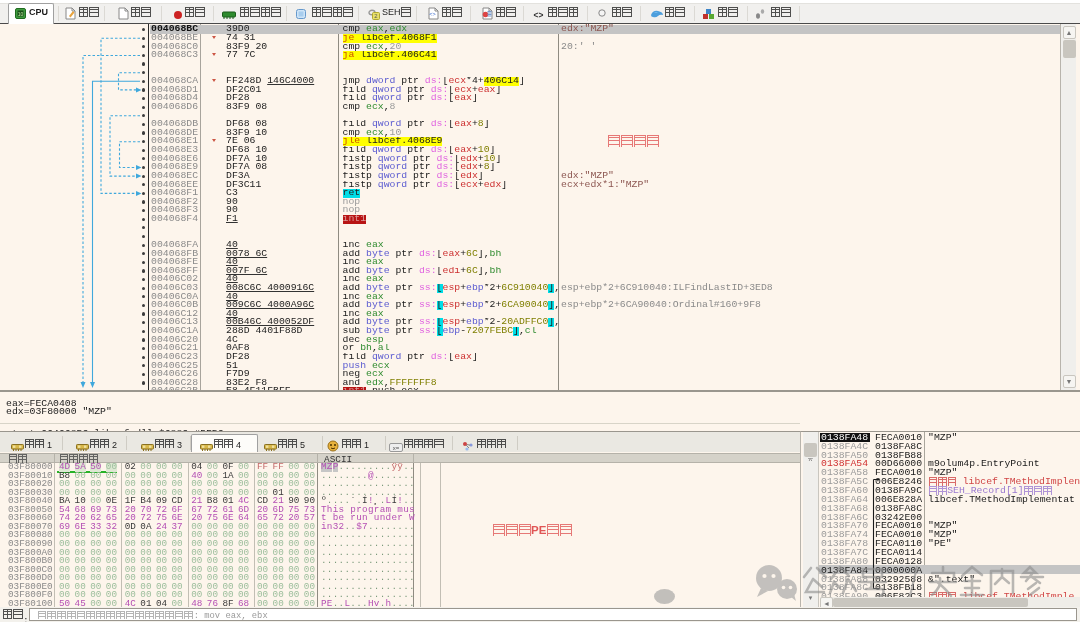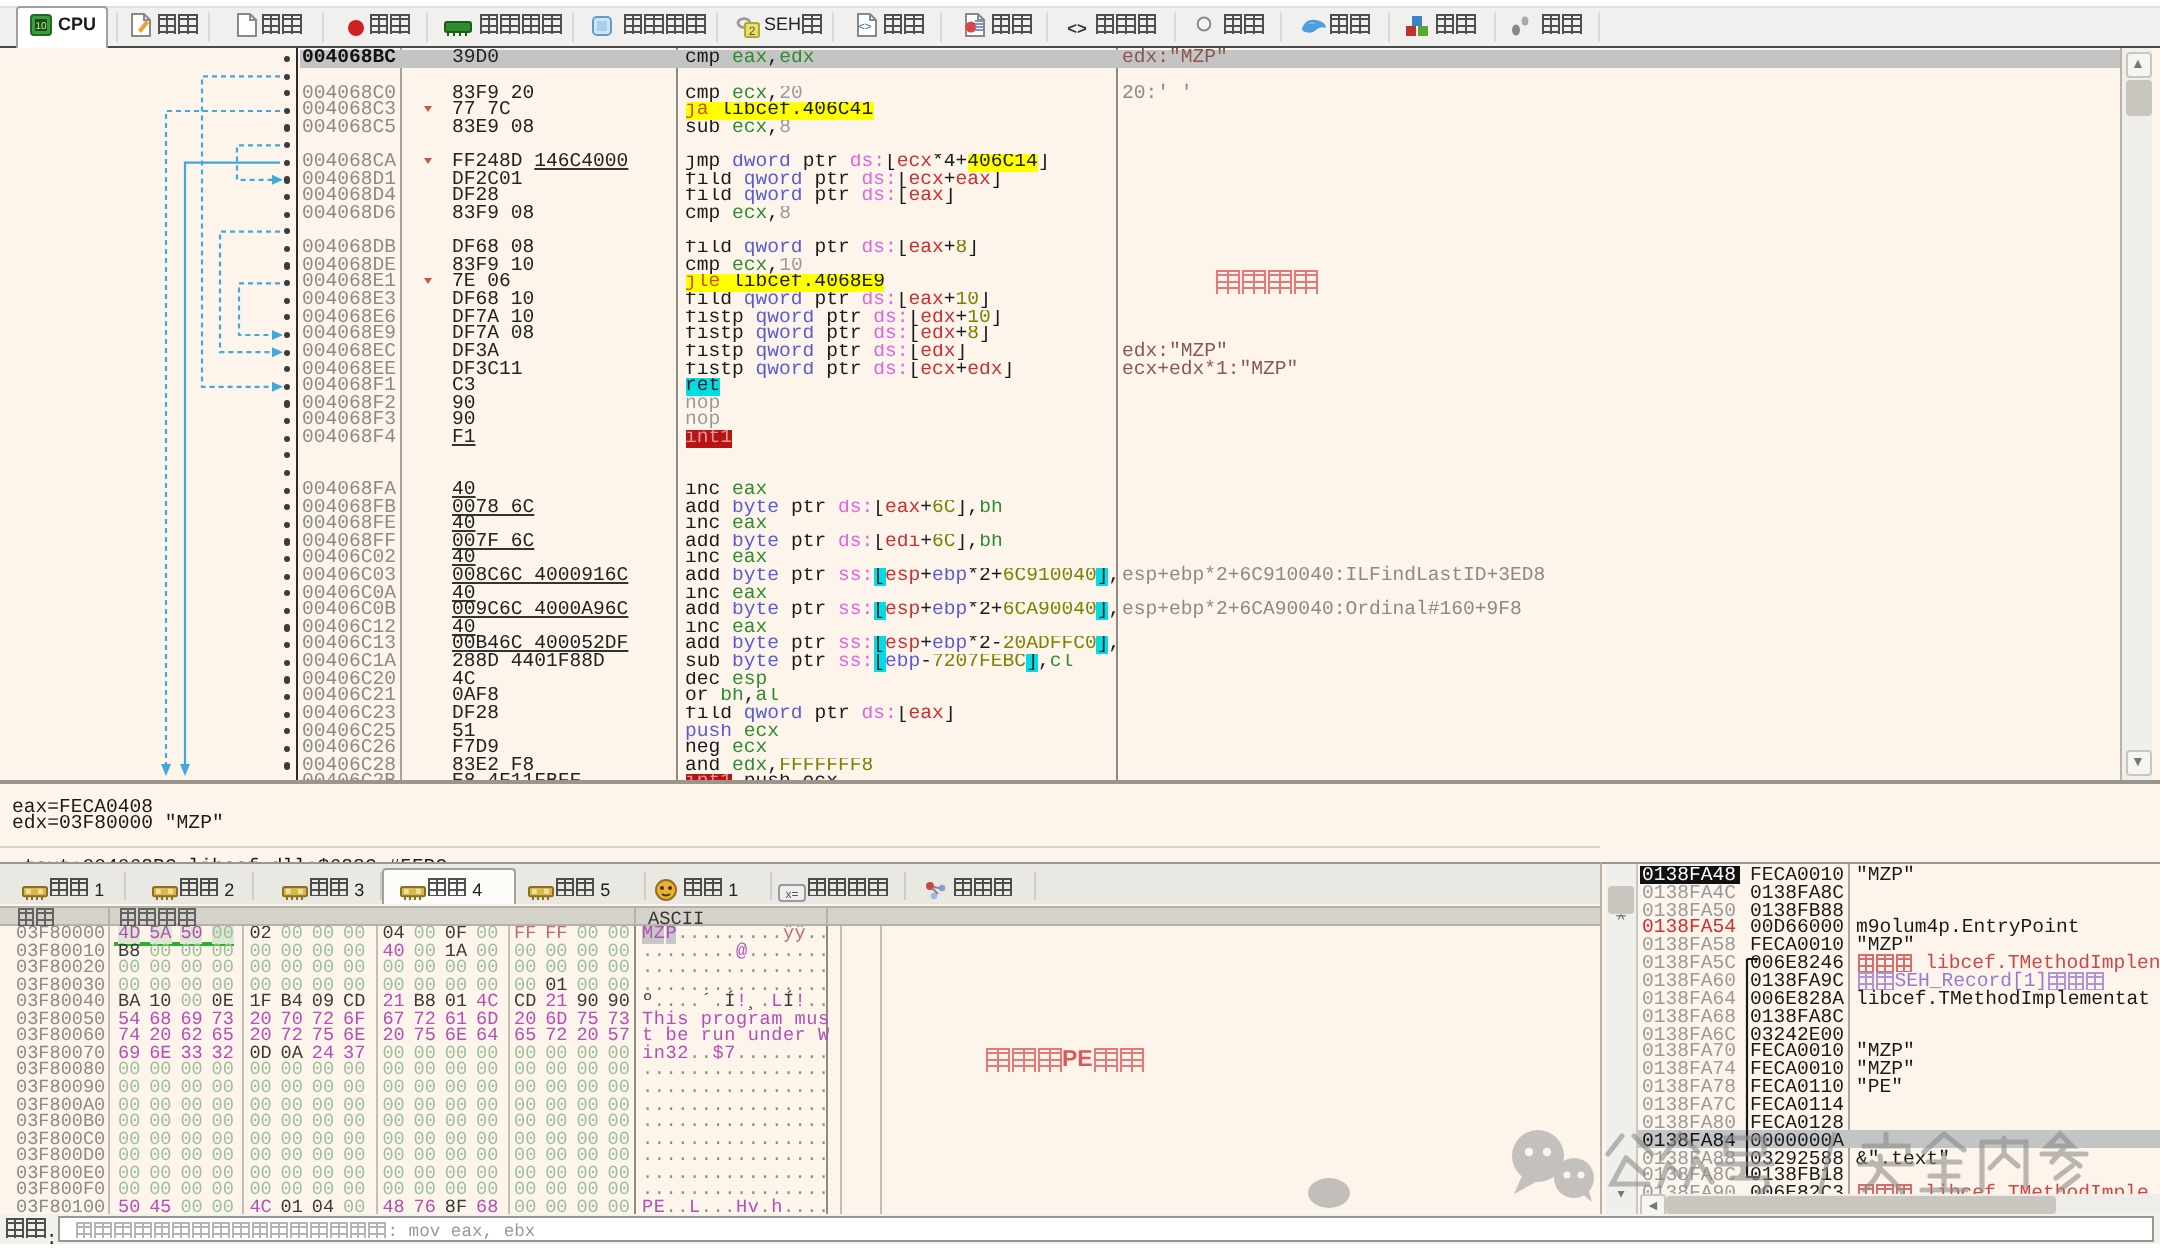--- a/index.html
+++ b/index.html
@@ -253,23 +253,23 @@
 <b class="dot" style="top:297.08px"></b>
 <b class="dot" style="top:305.70px"></b>
 <b class="dot" style="top:314.32px"></b>
 <b class="dot" style="top:322.94px"></b>
 <b class="dot" style="top:331.56px"></b>
 <b class="dot" style="top:340.18px"></b>
 <b class="dot" style="top:348.80px"></b>
 <b class="dot" style="top:357.42px"></b>
 
 <div class="dr" style="top:1.40px"><s class="selbg"></s><s class="adr" style="color:#111;font-weight:bold">004068BC</s><s class="byt">39D0</s><s class="dis"><i class="k">cmp </i><i class="g">eax</i><i class="k">,</i><i class="g">edx</i></s><s class="cmt"><i class="cm">edx:"MZP"</i></s></div>
+<div class="dr" style="top:10.02px"><s class="adr">004068BE</s><em class="jv"></em><s class="byt">74 31</s><s class="dis"><i class="jy"><i class="jm">je </i><i class="k">libcef.4068F1</i></i></s></div>
 <div class="dr" style="top:18.64px"><s class="adr">004068C0</s><s class="byt">83F9 20</s><s class="dis"><i class="k">cmp </i><i class="g">ecx</i><i class="k">,</i><i class="y">20</i></s><s class="cmt"><i class="cg">20:' '</i></s></div>
 <div class="dr" style="top:27.26px"><s class="adr">004068C3</s><em class="jv"></em><s class="byt">77 7C</s><s class="dis"><i class="jy"><i class="jm">ja </i><i class="k">libcef.406C41</i></i></s></div>
-<div class="dr" style="top:35.88px"><s class="adr">004068C5</s><s class="byt">83E9 08</s><s class="dis"><i class="k">sub </i><i class="g">ecx</i><i class="k">,</i><i class="y">8</i></s></div>
 <div class="dr" style="top:53.12px"><s class="adr">004068CA</s><em class="jv"></em><s class="byt">FF248D <i class="u">146C4000</i></s><s class="dis"><i class="k">jmp </i><i class="v">dword </i><i class="k">ptr </i><i class="p">ds:</i><i class="k">[</i><i class="r">ecx</i><i class="k">*4+</i><i class="jy">406C14</i><i class="k">]</i></s></div>
 <div class="dr" style="top:61.74px"><s class="adr">004068D1</s><s class="byt">DF2C01</s><s class="dis"><i class="k">fild </i><i class="v">qword </i><i class="k">ptr </i><i class="p">ds:</i><i class="k">[</i><i class="r">ecx</i><i class="k">+</i><i class="r">eax</i><i class="k">]</i></s></div>
 <div class="dr" style="top:70.36px"><s class="adr">004068D4</s><s class="byt">DF28</s><s class="dis"><i class="k">fild </i><i class="v">qword </i><i class="k">ptr </i><i class="p">ds:</i><i class="k">[</i><i class="r">eax</i><i class="k">]</i></s></div>
 <div class="dr" style="top:78.98px"><s class="adr">004068D6</s><s class="byt">83F9 08</s><s class="dis"><i class="k">cmp </i><i class="g">ecx</i><i class="k">,</i><i class="y">8</i></s></div>
 <div class="dr" style="top:96.22px"><s class="adr">004068DB</s><s class="byt">DF68 08</s><s class="dis"><i class="k">fild </i><i class="v">qword </i><i class="k">ptr </i><i class="p">ds:</i><i class="k">[</i><i class="r">eax</i><i class="k">+</i><i class="o">8</i><i class="k">]</i></s></div>
 <div class="dr" style="top:104.84px"><s class="adr">004068DE</s><s class="byt">83F9 10</s><s class="dis"><i class="k">cmp </i><i class="g">ecx</i><i class="k">,</i><i class="y">10</i></s></div>
 <div class="dr" style="top:113.46px"><s class="adr">004068E1</s><em class="jv"></em><s class="byt">7E 06</s><s class="dis"><i class="jy"><i class="jm">jle </i><i class="k">libcef.4068E9</i></i></s></div>
 <div class="dr" style="top:122.08px"><s class="adr">004068E3</s><s class="byt">DF68 10</s><s class="dis"><i class="k">fild </i><i class="v">qword </i><i class="k">ptr </i><i class="p">ds:</i><i class="k">[</i><i class="r">eax</i><i class="k">+</i><i class="o">10</i><i class="k">]</i></s></div>
 <div class="dr" style="top:130.70px"><s class="adr">004068E6</s><s class="byt">DF7A 10</s><s class="dis"><i class="k">fistp </i><i class="v">qword </i><i class="k">ptr </i><i class="p">ds:</i><i class="k">[</i><i class="r">edx</i><i class="k">+</i><i class="o">10</i><i class="k">]</i></s></div>
 <div class="dr" style="top:139.32px"><s class="adr">004068E9</s><s class="byt">DF7A 08</s><s class="dis"><i class="k">fistp </i><i class="v">qword </i><i class="k">ptr </i><i class="p">ds:</i><i class="k">[</i><i class="r">edx</i><i class="k">+</i><i class="o">8</i><i class="k">]</i></s></div>

